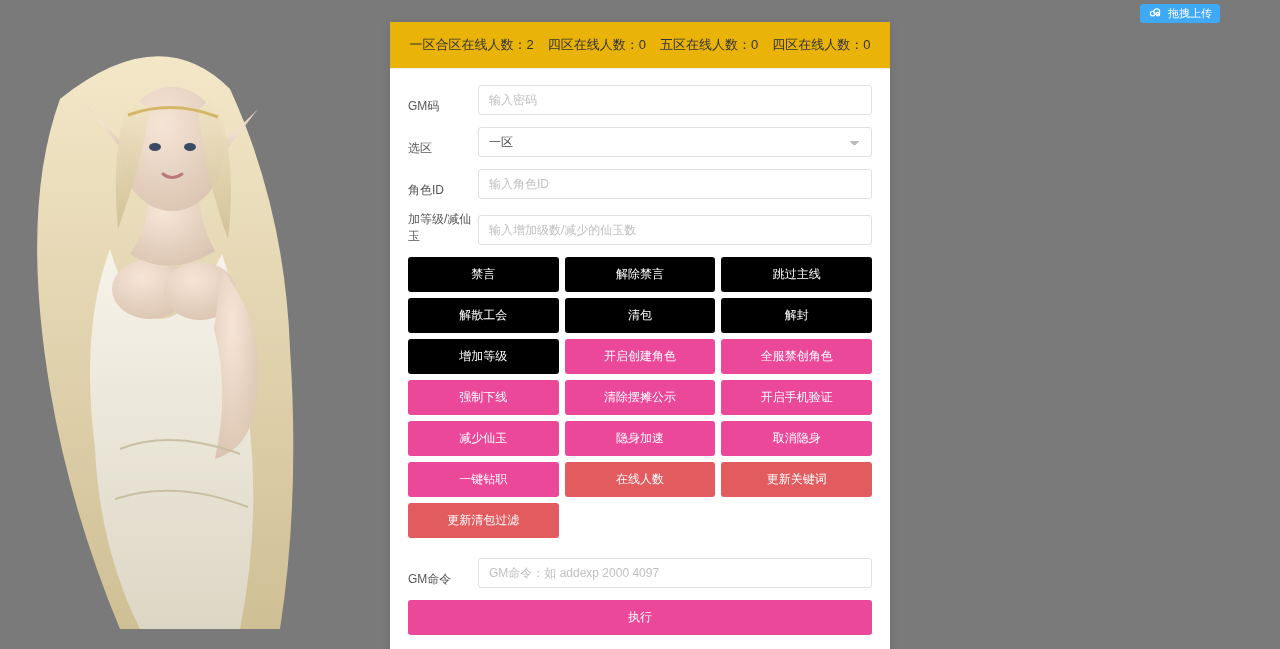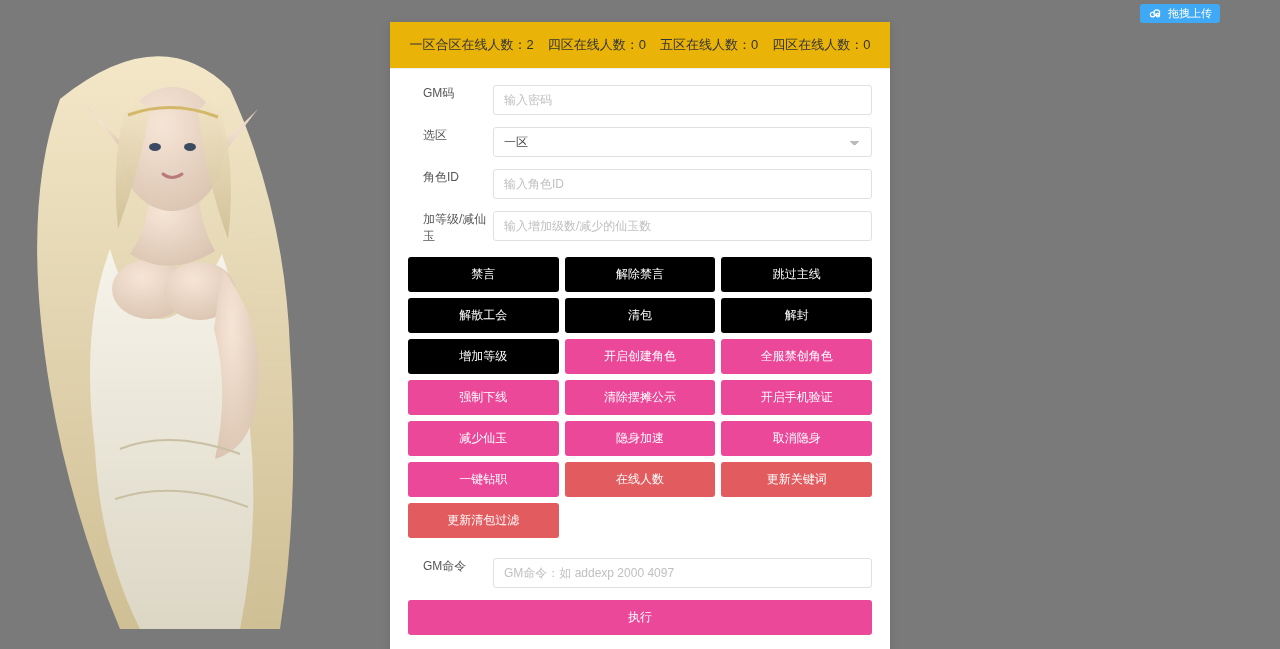--- a/index.html
+++ b/index.html
@@ -1,25 +1,25 @@
 <!DOCTYPE html>
 <html><head>
   <meta charset="utf-8">
   <style>
     * { margin:0; padding:0; box-sizing:border-box; }
     body { font-family:"Microsoft YaHei",Arial,sans-serif; background:#7a7a7a; width:1280px; height:649px; overflow:hidden; position:relative; }
     .bg-figure{position:absolute;left:0;bottom:0;width:340px;height:620px;z-index:1;pointer-events:none;}
     .bg-figure svg{width:100%;height:100%;}
-    .upload-btn{position:absolute;top:4px;right:60px;background:#3fa9f5;color:#fff;font-size:11px;padding:2px 8px;border-radius:3px;display:flex;align-items:flex-end;gap:6px;cursor:pointer;z-index:5;}
+    .upload-btn{position:absolute;top:4px;right:60px;background:#3fa9f5;color:#fff;font-size:11px;padding:2px 8px;border-radius:3px;display:flex;align-items:flex-start;gap:6px;cursor:pointer;z-index:5;}
     .upload-btn svg{width:14px;height:14px;}
     .panel{position:relative;margin:22px auto 0;width:500px;background:#fff;z-index:2;box-shadow:0 2px 10px rgba(0,0,0,.1);}
     .header-bar{background:#eab308;padding:14px 16px;text-align:center;font-size:13px;color:#333;border-bottom:1px solid #eee;}
     .header-bar span.sep{display:inline-block;width:14px;}
     .form-area{padding:16px 18px 10px;}
-    .row{display:flex;align-items:flex-start;margin-bottom:12px;margin-left:15px;}
+    .row{display:flex;align-items:flex-end;margin-bottom:12px;}
     .row-label{width:70px;font-size:12px;color:#555;}
     .row-input{flex:1;}
     .ipt,select,textarea{width:100%;border:1px solid #e0e0e0;border-radius:3px;padding:7px 10px;font-size:12px;color:#333;background:#fff;font-family:inherit;}
     .ipt::placeholder,textarea::placeholder{color:#c0c0c0;}
     select{appearance:none;background-image:linear-gradient(45deg,transparent 50%,#bbb 50%),linear-gradient(135deg,#bbb 50%,transparent 50%);background-position:calc(100% - 16px) 13px,calc(100% - 11px) 13px;background-size:5px 5px,5px 5px;background-repeat:no-repeat;color:#444;}
     .btn-grid{display:grid;grid-template-columns:repeat(3,1fr);gap:6px;margin-bottom:20px;}
     .btn{display:block;border:none;border-radius:3px;color:#fff;font-size:12px;padding:9px 0;cursor:pointer;font-family:inherit;}
     .btn-o{background:#000000;}
     .btn-b{background:#ec4899;}
     .btn-r{background:#e15b5f;}

